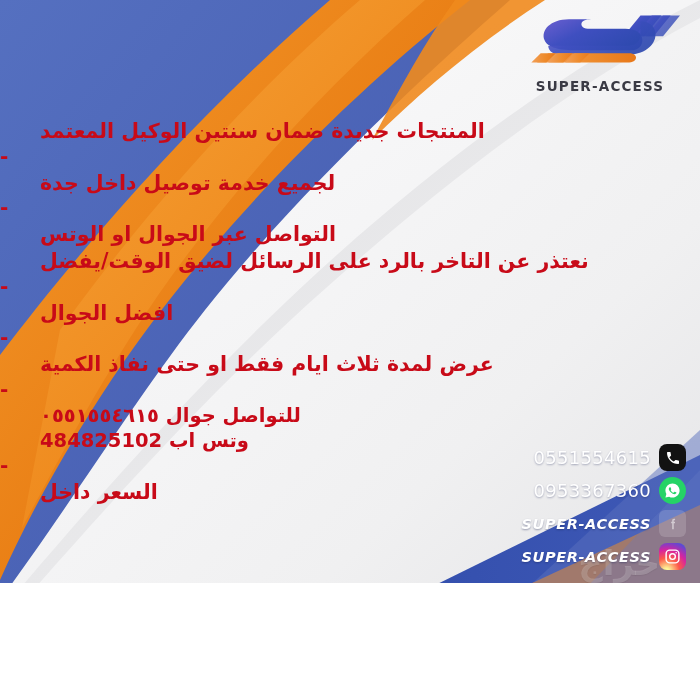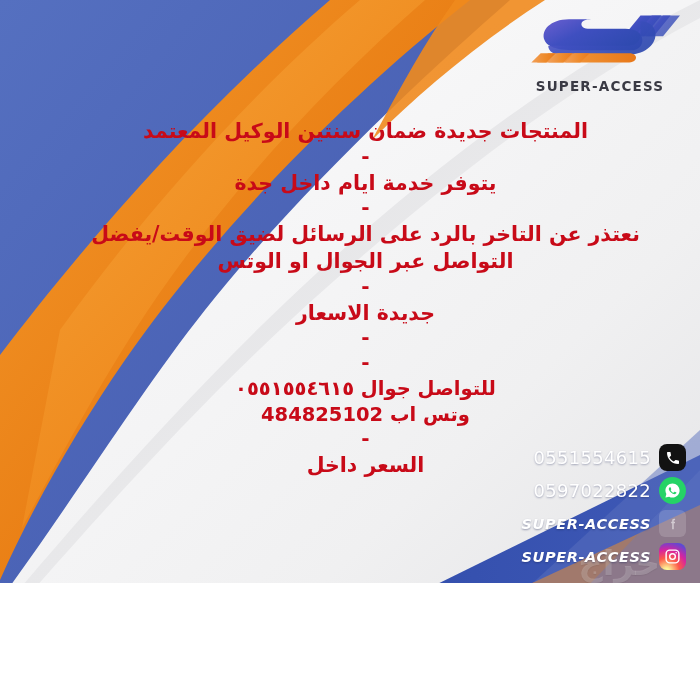--- a/index.html
+++ b/index.html
@@ -41,26 +41,25 @@
     font-size:13.5px;
     letter-spacing:1.2px;
     color:#3a3a44;
   }
   
   .copy{
     position:absolute;
     top:118px;
     left:0;
     right:0;
-    text-align:center;
+    text-align:left;
     direction:rtl;
     color:#c80a18;
     font-weight:700;
     line-height:1.30;
-    margin-left:31px;
     -webkit-font-smoothing:antialiased;
   }
   .line{
     display:block;
     font-size:20.5px;
     padding:0 40px;
     white-space:nowrap;
   }
   .line.sm{font-size:19.5px;}
   .sep{
@@ -237,27 +236,28 @@
         <path d="M40,48 L56,48 L46,58 L30,58 Z" opacity="0.92"></path>
         <path d="M58,48 L74,48 L64,58 L48,58 Z" opacity="0.85"></path>
       </g>
     </svg>
     <div class="logo-word">SUPER-ACCESS</div>
   </div>
 
   <div class="copy">
     <span class="line">المنتجات جديدة ضمان سنتين الوكيل المعتمد</span>
     <span class="sep">-</span>
-    <span class="line">يتوفر خدمة ايام داخل جدة</span>
-    <span class="sep">-</span>
+    <span class="line">لجميع خدمة توصيل داخل جدة</span>
+    <span class="sep">-</span>
+    <span class="line">التواصل عبر الجوال او الوتس</span>
     <span class="line">نعتذر عن التاخر بالرد على الرسائل لضيق الوقت/يفضل</span>
-    <span class="line">التواصل عبر الجوال او الوتس</span>
-    <span class="sep">-</span>
-    <span class="line">جديدة الاسعار</span>
-    <span class="sep">-</span>
+    <span class="sep">-</span>
+    <span class="line">افضل الجوال</span>
+    <span class="sep">-</span>
+    <span class="line">عرض لمدة ثلاث ايام فقط او حتى نفاذ الكمية</span>
     <span class="sep">-</span>
     <span class="line sm">للتواصل جوال ٠٥٥١٥٥٤٦١٥</span>
     <span class="line sm">وتس اب 484825102</span>
     <span class="sep">-</span>
     <span class="line">السعر داخل</span>
   </div>
 
   <div class="watermark">حراج</div>
 
   <div class="contact">
@@ -265,21 +265,21 @@
     <div class="crow">
       <span class="cnum">0551554615</span>
       <span class="ic ic-phone">
         <svg width="16" height="16" viewBox="0 0 24 24" fill="#ffffff">
           <path d="M6.6 10.8c1.4 2.8 3.8 5.1 6.6 6.6l2.2-2.2c.3-.3.7-.4 1-.2 1.2.4 2.4.6 3.6.6.6 0 1 .4 1 1V20c0 .6-.4 1-1 1C10.6 21 3 13.4 3 4c0-.6.4-1 1-1h3.5c.6 0 1 .4 1 1 0 1.3.2 2.5.6 3.6.1.4 0 .8-.2 1l-2.3 2.2z"></path>
         </svg>
       </span>
     </div>
 
     <div class="crow">
-      <span class="cnum">0597022822</span>
+      <span class="cnum">0953367360</span>
       <span class="ic ic-wa">
         <svg width="17" height="17" viewBox="0 0 24 24" fill="#ffffff">
           <path d="M12 2C6.5 2 2 6.5 2 12c0 1.8.5 3.4 1.3 4.9L2 22l5.3-1.3C8.7 21.5 10.3 22 12 22c5.5 0 10-4.5 10-10S17.5 2 12 2zm5.1 14c-.2.6-1.2 1.2-1.7 1.2-.5.1-1 .1-1.6-.1-.4-.1-.9-.3-1.5-.6-2.6-1.1-4.3-3.8-4.5-4-.1-.2-1-1.4-1-2.6s.6-1.8.9-2.1c.2-.2.5-.3.6-.3h.5c.2 0 .4 0 .6.4.2.5.7 1.8.8 1.9.1.1.1.3 0 .5-.1.2-.1.3-.3.5l-.4.4c-.1.1-.3.3-.1.6.2.3.7 1.2 1.5 1.9 1 .9 1.9 1.2 2.2 1.3.3.1.4.1.6-.1.2-.2.7-.8.9-1.1.2-.3.4-.2.6-.1l1.8.9c.2.1.4.2.4.3.1.2.1.7-.1 1.2z"></path>
         </svg>
       </span>
     </div>
 
     <div class="crow">
       <span class="cbrand">SUPER-ACCESS</span>
       <span class="ic ic-fb">

